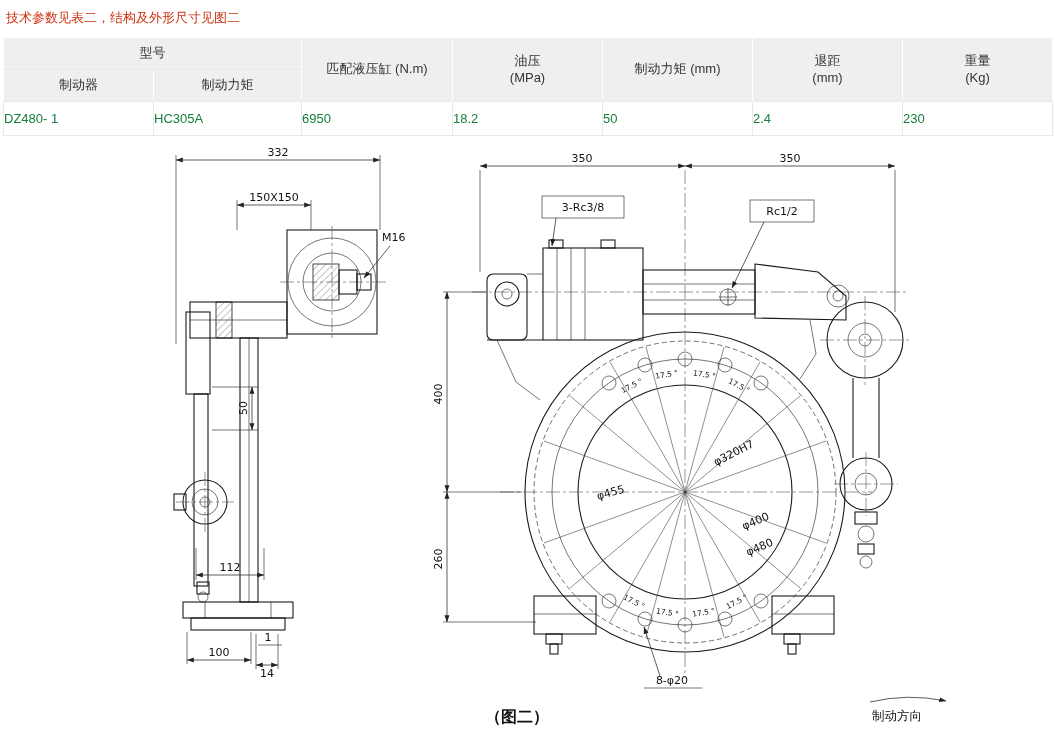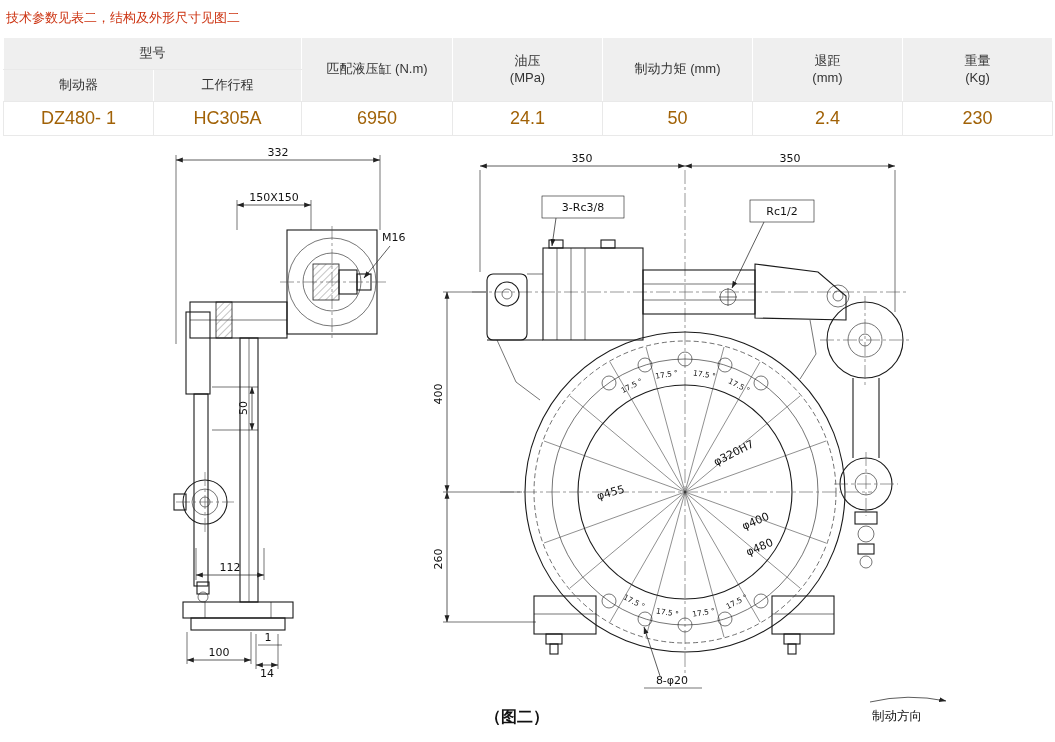--- a/index.html
+++ b/index.html
@@ -1,21 +1,21 @@
 <!DOCTYPE html>
 <html><head>
 <meta charset="utf-8">
 <style>
   html,body{margin:0;padding:0;background:#fff;}
   body{width:1055px;height:742px;font-family:"Liberation Sans",sans-serif;overflow:hidden;}
   .note{color:#cc3311;font-size:13px;padding:9px 8px 10px 6px;}
   table.spec{border-collapse:collapse;table-layout:fixed;width:1049px;margin-left:3px;}
   table.spec th{background:#efefef;border:1px solid #fff;border-bottom:1px solid #e9e9e9;
     font-weight:normal;font-size:13px;color:#333;height:31px;padding:0;text-align:center;line-height:1.25;}
-  table.spec td{border:1px solid #e9e9e9;font-size:18px;color:#a16207;height:33px;text-align:center;padding:0;}
+  table.spec td{border:1px solid #e9e9e9;font-size:13px;color:#15803d;height:33px;text-align:left;padding:0;}
   .drawing-wrap{margin-top:8px;}
   svg{display:block;}
   svg .ln{stroke:#1a1a1a;fill:none;stroke-width:1.1;}
   svg .tn{stroke:#1a1a1a;fill:none;stroke-width:.6;}
   svg .sp{stroke:#333;fill:none;stroke-width:.55;}
   svg .dim{stroke:#333;fill:none;stroke-width:.8;}
   svg .cl{stroke:#555;fill:none;stroke-width:.6;stroke-dasharray:14 3 3 3;}
   svg .dash{stroke:#333;fill:none;stroke-width:.7;stroke-dasharray:5 3;}
   svg .hatch{fill:url(#hatch);stroke:#1a1a1a;stroke-width:.8;}
   svg text{font-family:"DejaVu Sans",sans-serif;font-size:11px;fill:#111;}
@@ -51,27 +51,27 @@
       <div>退距</div>
       <div>(mm)</div>
     </th>
     <th rowspan="2">
       <div>重量</div>
       <div>(Kg)</div>
     </th>
   </tr>
   <tr>
     <th>制动器</th>
-    <th>工作行程</th>
+    <th>制动力矩</th>
   </tr>
   <tr>
     <td>DZ480- 1</td>
     <td>HC305A</td>
     <td>6950</td>
-    <td>24.1</td>
+    <td>18.2</td>
     <td>50</td>
     <td>2.4</td>
     <td>230</td>
   </tr>
 </tbody>
   </table>
 
 <div class="drawing-wrap">
 <svg width="1055" height="600" viewBox="0 0 1055 600">
   <defs>

